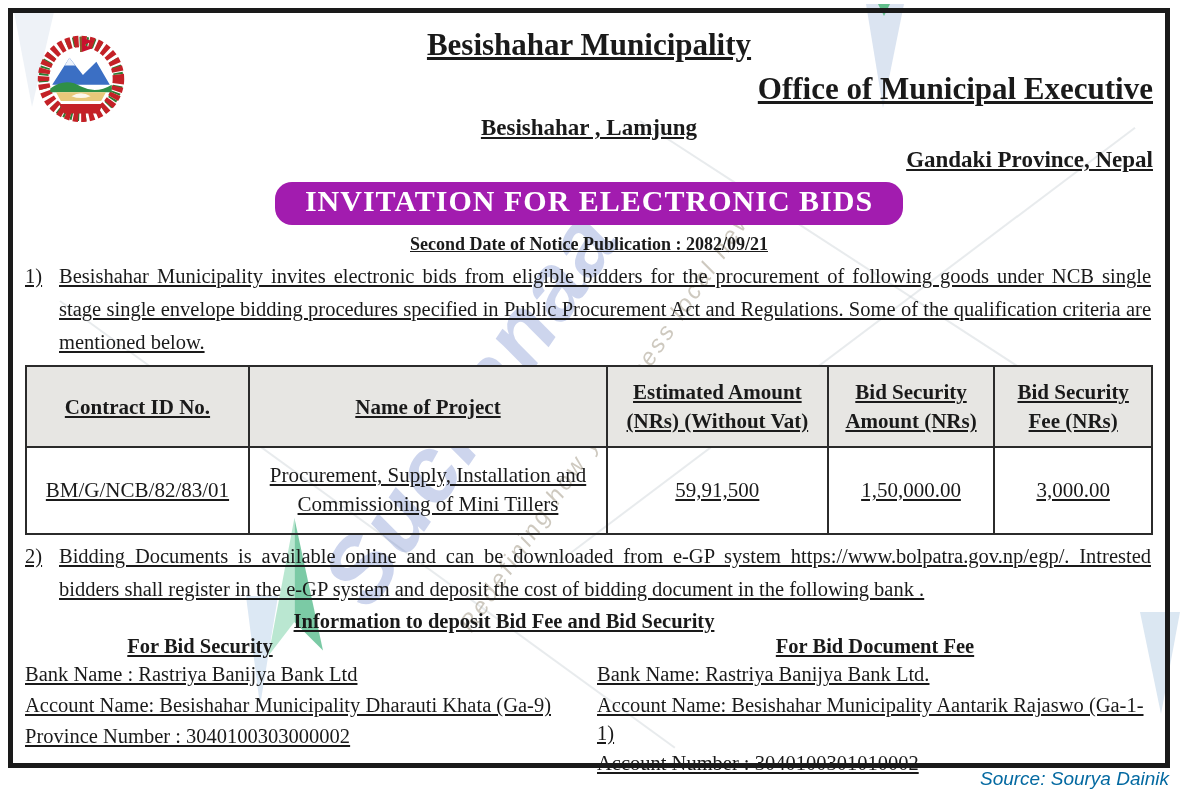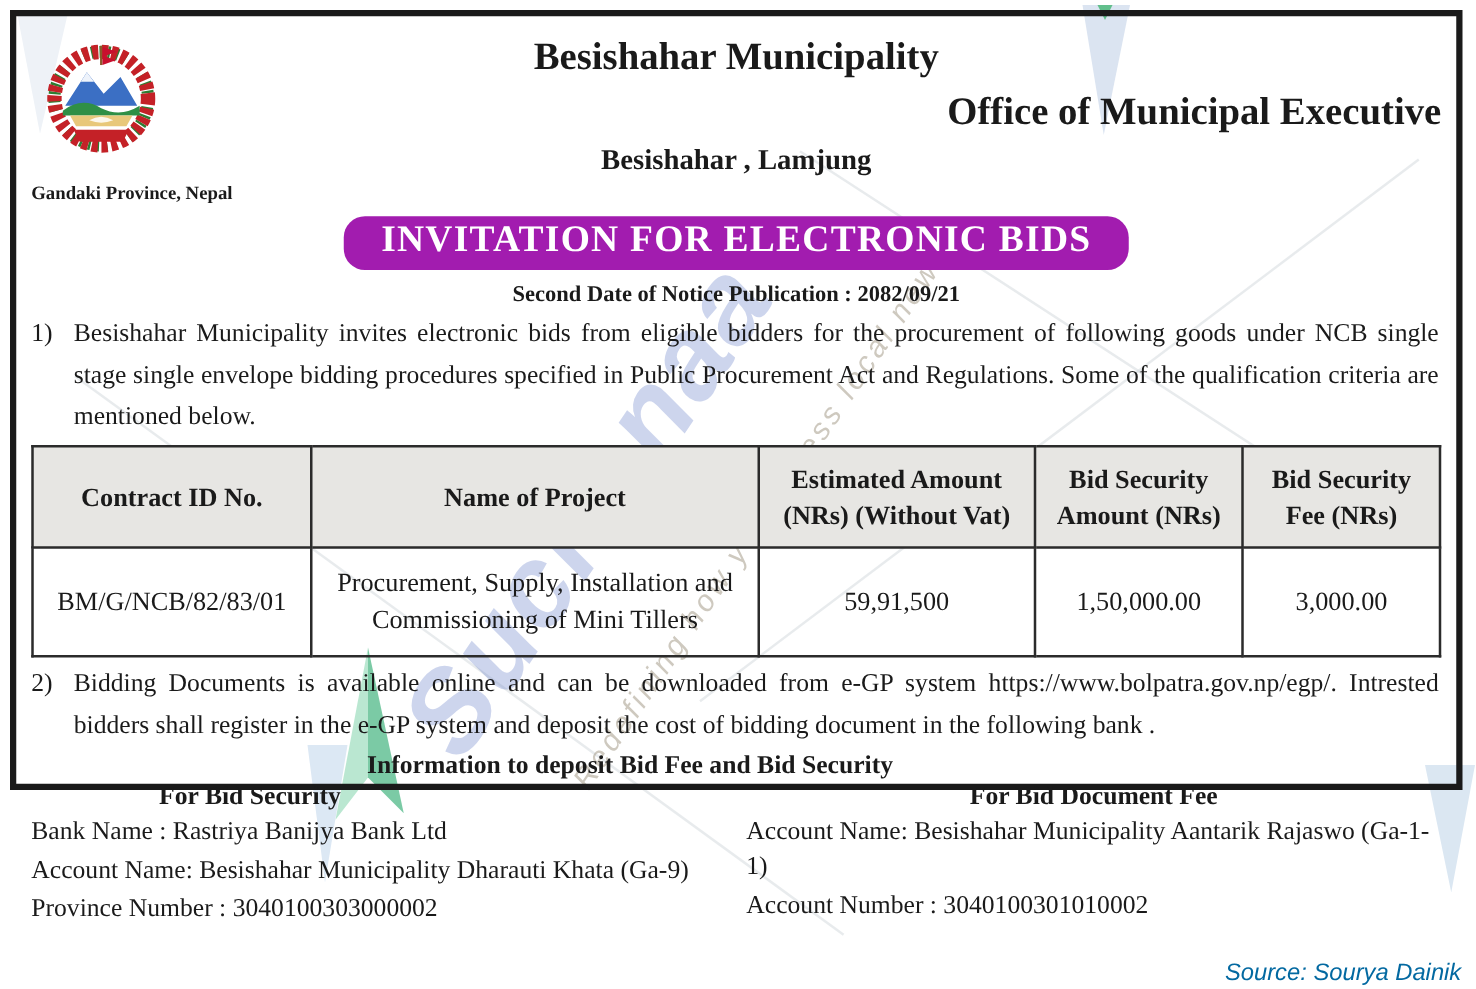--- a/index.html
+++ b/index.html
@@ -23,29 +23,29 @@
   }
   .wm-tagline{
     position:absolute;left:330px;top:400px;width:560px;text-align:center;
     transform:rotate(-56deg);transform-origin:center;
     font-size:24px;font-style:italic;letter-spacing:3px;
     color:rgba(158,148,128,0.50);white-space:nowrap;
     font-family:"Liberation Sans", sans-serif;
   }
   
   .doc-frame{
-    position:absolute;left:8px;top:8px;width:1162px;height:624px;
-    box-sizing:border-box;border:5px solid #1a1a1a;z-index:1;
+    position:absolute;left:8px;top:8px;width:1162px;height:760px;
+    box-sizing:border-box;border:5px solid #1a1a1a;z-index:1;text-decoration:underline;
   }
   .doc-content{position:relative;z-index:2;padding:6px 12px 0 12px;}
   .emblem{position:absolute;left:20px;top:16px;width:96px;height:96px;}
   .org-name{font-size:31px;font-weight:bold;text-align:center;margin-top:8px;}
   .office{font-size:31px;font-weight:bold;text-align:right;margin-top:8px;}
   .addr{font-size:23px;font-weight:bold;text-align:center;margin-top:8px;}
-  .province{font-size:15px;font-weight:bold;text-align:left;margin-top:6px;}
+  .province{font-size:23px;font-weight:bold;text-align:right;margin-top:6px;}
   .banner-wrap{text-align:center;margin-top:9px;}
   .banner{
     display:inline-block;background:#a21caf;color:#ffffff;
     font-size:30px;font-weight:bold;letter-spacing:1px;
     padding:2px 30px 7px 30px;border-radius:17px;
   }
   .pub-date{text-align:center;font-weight:bold;font-size:18px;margin-top:9px;}
   .para{display:flex;font-size:20.5px;line-height:1.6;margin-top:5px;}
   .para .num{flex:0 0 34px;}
   .para .ptext{flex:1;text-align:justify;padding-right:2px;}
@@ -167,20 +167,21 @@
 
     <div class="deposit-cols">
       <div class="dep-col dep-col-left">
         <div class="dep-title">For Bid Security</div>
         <div class="dep-line">Bank Name : Rastriya Banijya Bank Ltd</div>
         <div class="dep-line">Account Name: Besishahar Municipality Dharauti Khata (Ga-9)</div>
         <div class="dep-line">Province Number : 3040100303000002</div>
       </div>
       <div class="dep-col dep-col-right">
         <div class="dep-title">For Bid Document Fee</div>
+        <div class="dep-line">Bank Name: Rastriya Banijya Bank Ltd.</div>
         <div class="dep-line">Account Name: Besishahar Municipality Aantarik Rajaswo (Ga-1-1)</div>
         <div class="dep-line">Account Number : 3040100301010002</div>
       </div>
     </div>
 
   </div>
 </div>
 
 <div class="source-credit">Source: Sourya Dainik</div>
 

